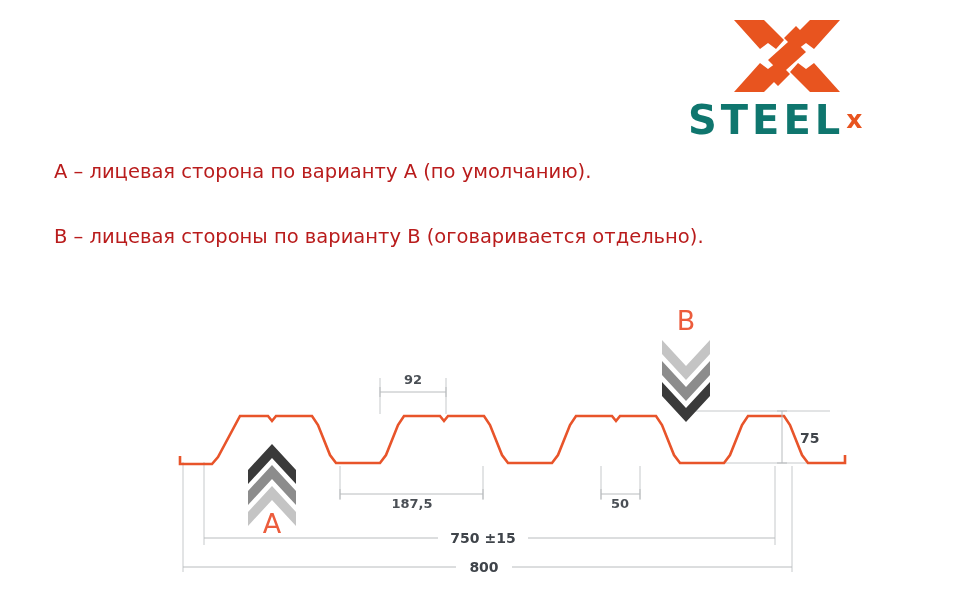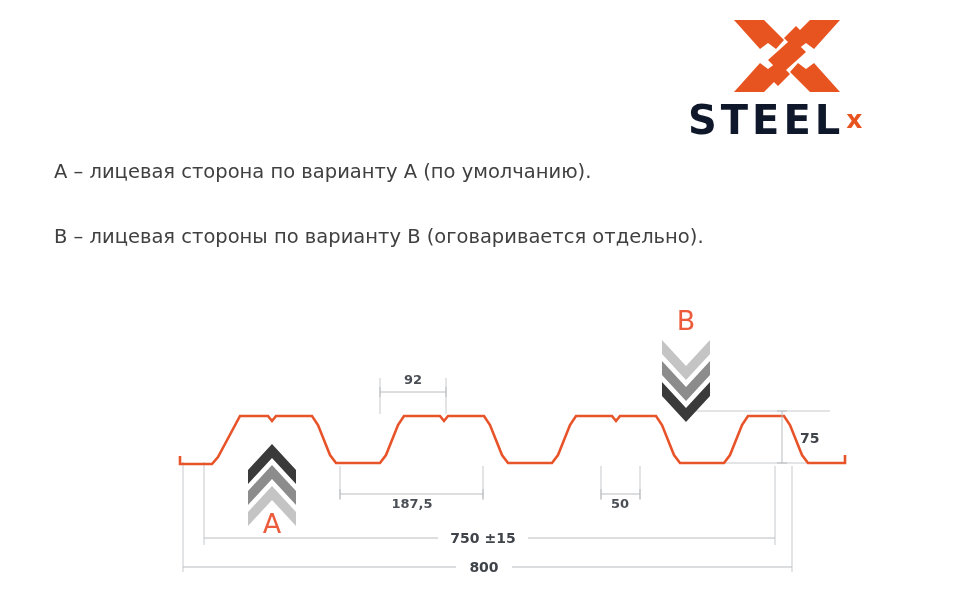--- a/index.html
+++ b/index.html
@@ -38,39 +38,39 @@
     height: 44px;
     display: flex;
     align-items: baseline;
     justify-content: flex-start;
   }
   .wordmark-steel {
     font-family: "DejaVu Sans", sans-serif;
     font-weight: bold;
     font-size: 40px;
     letter-spacing: 4px;
-    color: #0f172a;
+    color: #0f766e;
     line-height: 1;
   }
   .wordmark-x {
     font-family: "DejaVu Sans", sans-serif;
     font-weight: bold;
     font-size: 25px;
     color: #e8541f;
     line-height: 1;
     margin-left: 2px;
     position: relative;
     top: -6px;
   }
 
   
   .desc-line {
     position: absolute;
     left: 54px;
-    color: #404040;
+    color: #b91c1c;
     font-family: "DejaVu Sans", sans-serif;
     font-size: 19.5px;
     white-space: nowrap;
   }
   #desc-a { top: 160px; }
   #desc-b { top: 225px; }
 
   
   #drawing {
     position: absolute;

